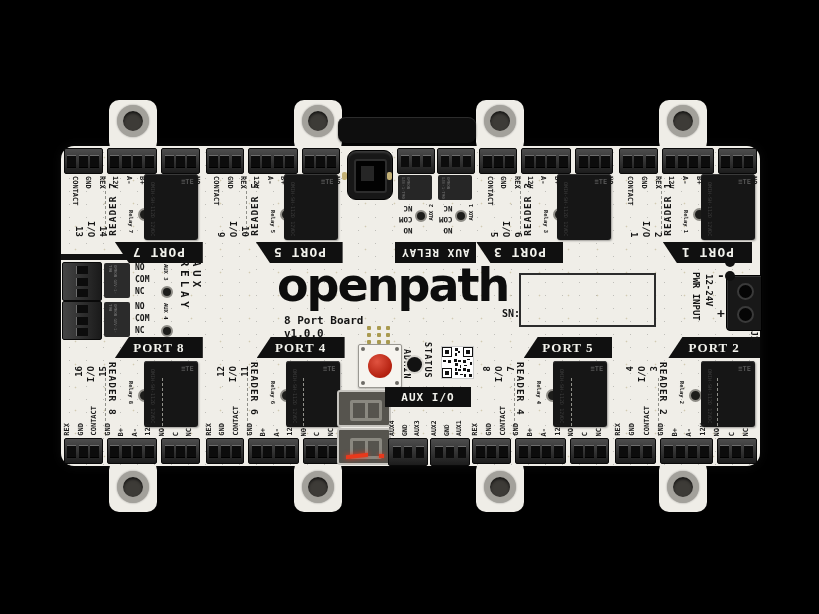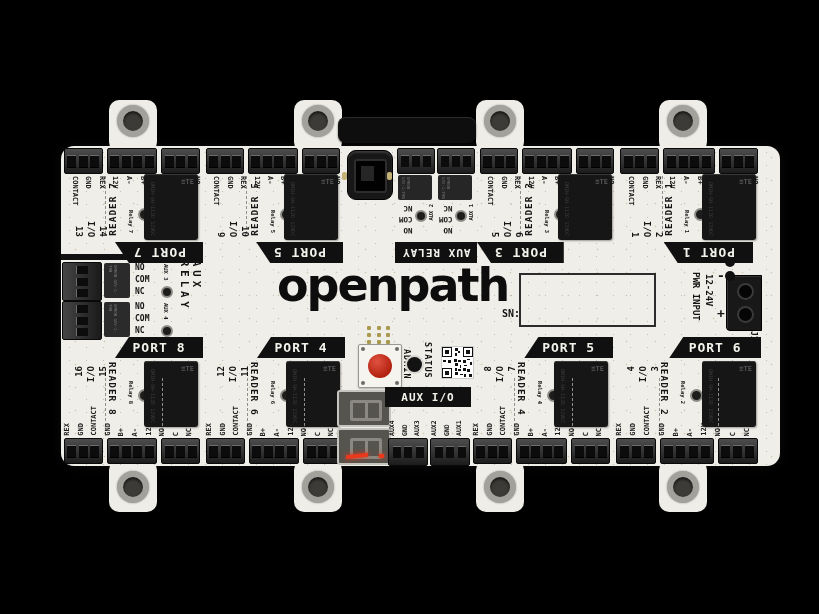--- a/index.html
+++ b/index.html
@@ -11,21 +11,21 @@
   .screw{position:absolute;width:20px;height:20px;border-radius:50%;background:#3d3b37;
          border:6px solid #a3a19b;box-shadow:inset 0 2px 3px rgba(0,0,0,.65),0 0 2px rgba(0,0,0,.4);}
   
   .topbar{position:absolute;left:338px;top:117px;width:138px;height:26px;background:#0e0e0e;
           border-radius:8px;box-shadow:inset 0 1px 0 #2c2c2c,0 1px 2px rgba(0,0,0,.6);}
   
   .board{position:absolute;left:61px;top:146px;width:699px;height:320px;background:#f0eee8;
          border-radius:13px;box-shadow:0 0 12px rgba(255,255,255,.05);
          background-image:radial-gradient(circle,rgba(20,20,20,.22) .6px,transparent 1px),
                           radial-gradient(circle,rgba(140,118,50,.30) .7px,transparent 1.1px);
-         background-size:17px 13px,29px 23px;padding-left:20px;}
+         background-size:17px 13px,29px 23px;}
   .row{position:absolute;left:0;right:0;display:flex;}
   .row-top{top:0;height:117px;}
   .row-bottom{top:191px;height:129px;}
   
   [data-name="port-top-0"]{width:142px;order:0}
   [data-name="port-top-1"]{width:140px;order:1}
   .usbblk{width:52px;order:2;position:relative}
   .auxtop{width:82px;order:3;position:relative}
   [data-name="port-top-2"]{width:140px;order:4}
   [data-name="port-top-3"]{width:144px;order:5}
@@ -64,21 +64,21 @@
   .relaychip b{position:absolute;right:4px;top:4px;color:#555;font-size:7px;font-weight:bold;}
   .relaychip u{position:absolute;left:6px;top:8px;writing-mode:vertical-rl;text-decoration:none;color:#3e3e3e;font-size:5px;}
   .rtag{position:absolute;left:67px;writing-mode:vertical-rl;font-size:5.5px;font-weight:bold;color:#1c1c1c;}
   .port.t .rtag{bottom:30px}.port.b .rtag{top:44px}
   .hole{position:absolute;left:77px;width:9px;height:9px;border-radius:50%;background:#1d1d1b;border:2px solid #8e8c86;}
   .port.t .hole{bottom:42px}.port.b .hole{top:52px}
   .pban{position:absolute;right:0;height:21px;background:#101010;display:flex;align-items:center;justify-content:center;}
   .pban span{color:#f2f2ec;font-weight:bold;font-size:13px;letter-spacing:1px;}
   .port.t .pban{bottom:0;width:62%;clip-path:polygon(0 0,100% 0,100% 100%,14px 100%);}
   .port.t .pban span{transform:rotate(180deg)}
-  .port.b .pban{top:0;width:62%;clip-path:polygon(14px 0,100% 0,100% 100%,0 100%);}
+  .port.b .pban{top:0;width:62%;clip-path:polygon(14px 0,100% 0,100% 100%,0 100%);font-family:Liberation Serif, serif;}
   [data-name="port-top-1"] .pban{width:67%}
   [data-name="port-top-2"] .pban{width:76%;right:auto;left:0;clip-path:polygon(0 0,100% 0,calc(100% - 14px) 100%,0 100%);}
   [data-name="port-top-3"] .pban{width:64%;right:8px}
   [data-name="port-bottom-1"] .pban{width:48%}
   [data-name="port-bottom-2"] .pban,[data-name="port-bottom-3"] .pban{width:100%;clip-path:none}
   
   .usbout{position:absolute;left:4px;top:4px;width:44px;height:48px;background:#171717;border-radius:9px;
           border:1px solid #000;box-shadow:inset 0 2px 2px #383838;}
   .usbin{position:absolute;left:11px;top:13px;width:29px;height:30px;background:#020202;border-radius:3px;border:2px solid #2d2d2d;}
   .usbin::after{content:"";position:absolute;left:5px;top:5px;width:13px;height:15px;background:#262626;}
@@ -569,21 +569,21 @@
             <div class="conn c3" data-name="terminal-block">
               <i></i>
               <i></i>
               <i></i>
             </div>
           </div>
         </div>
 
         <div class="port b" data-name="port-bottom-3">
           <div class="pban" data-name="port-banner">
-            <span data-name="port-name">PORT 6</span>
+            <span data-name="port-name">PORT 2</span>
           </div>
           <span class="ion l" data-name="io-number">4</span>
           <span class="ion io" data-name="io-label">I/O</span>
           <span class="ion r" data-name="io-number">3</span>
           <span class="reader" data-name="reader-label">READER 2</span>
           <span class="rtag" data-name="relay-designator">Relay 2</span>
           <i class="hole" data-name="screw-hole"></i>
           <div class="relaychip" data-name="relay">
             <b data-name="relay-brand">≡TE</b>
             <u data-name="relay-part-number">OMIH-SH-112D 12VDC</u>
@@ -658,20 +658,24 @@
           <span data-name="pin-label">COM</span>
           <span data-name="pin-label">NC</span>
         </div>
         <span class="alname" data-name="aux-channel-name">AUX 4</span>
         <i class="alhole" data-name="screw-hole"></i>
       </div>
       <span class="alband" data-name="aux-relay-label">AUX RELAY</span>
     </div>
 
     <div class="logo" data-name="brand-logo">openpath</div>
+    <div class="sub" data-name="board-title">
+      <div data-name="board-title-line">8 Port Board</div>
+      <div data-name="board-version">v1.0.0</div>
+    </div>
     <span class="snlabel" data-name="serial-number-label">SN:</span>
     <div class="snbox" data-name="serial-number-box"></div>
 
     <span class="pl pl1" data-name="power-input-label">PWR INPUT</span>
     <span class="pl pl2" data-name="power-voltage-label">12-24V</span>
     <span class="psign pneg" data-name="power-negative-mark">-</span>
     <span class="psign ppos" data-name="power-positive-mark">+</span>
     <div class="pconn" data-name="power-connector">
         <i class="p1"></i>
         <i class="p2"></i>

